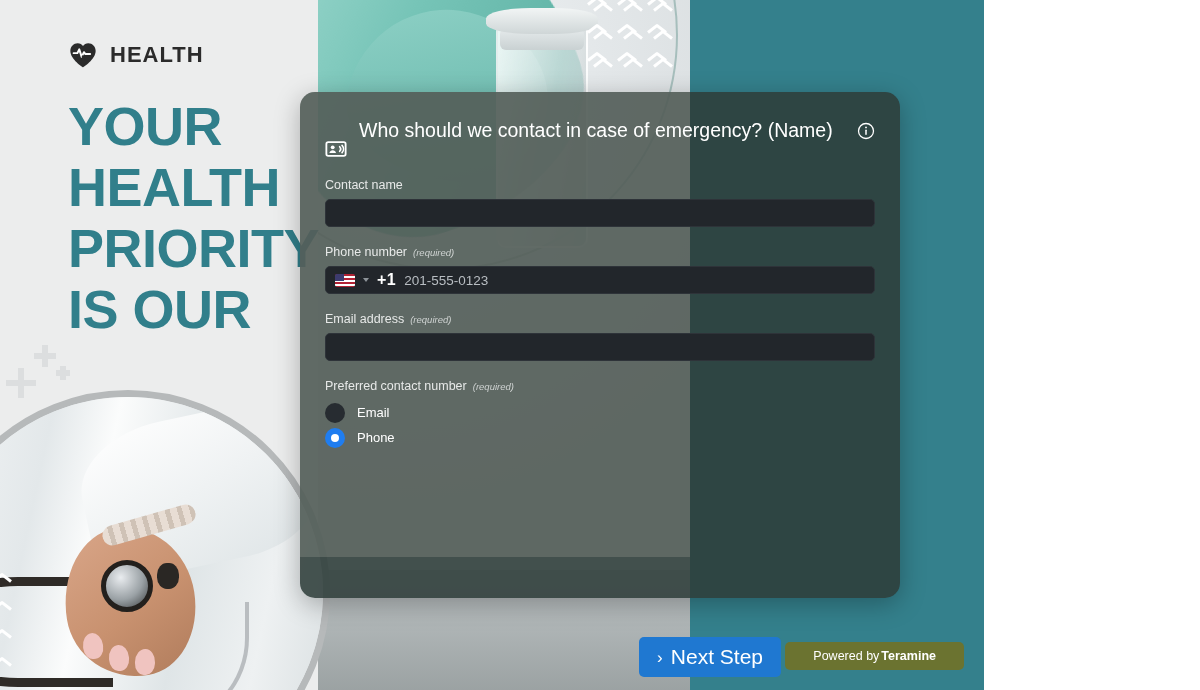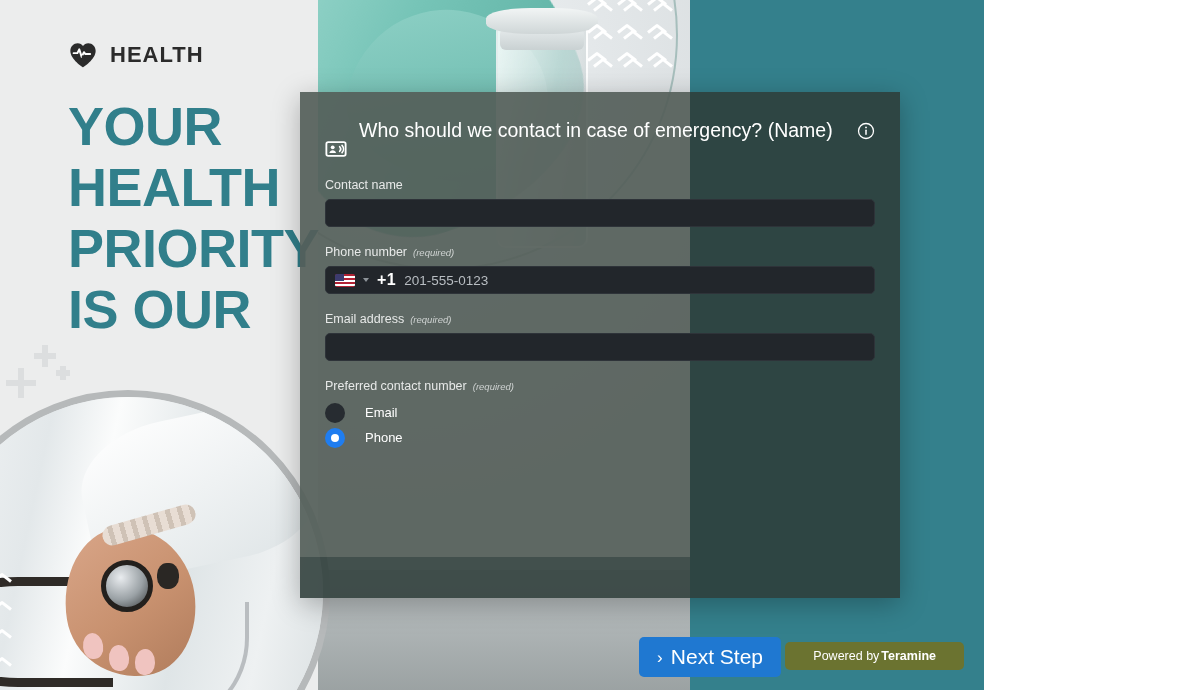--- a/index.html
+++ b/index.html
@@ -203,21 +203,21 @@
     position: absolute; width: 22px; height: 26px;
     background: #2a2724; border-radius: 45%;
   }
 
   
   .modal {
     position: absolute;
     left: 300px; top: 92px;
     width: 600px; height: 506px;
     background: rgba(46,60,57,0.88);
-    border-radius: 0;
+    border-radius: 15px;
     box-shadow: 0 6px 26px rgba(0,0,0,.28);
     overflow: hidden;
   }
   .modal-inner-panel {
     position: absolute;
     left: 0; top: 0;
     width: 390px; height: 465px;
     background: rgba(150,152,143,0.34);
   }
   .modal-content {
@@ -279,21 +279,21 @@
     border-top: 4px solid #8d9399;
   }
   .dial-code {
     color: #ffffff; font-size: 16px; font-weight: bold;
     letter-spacing: 0.5px;
   }
   .phone-ph { color: #b8bdc2; font-size: 13.5px; }
 
   .radio-group { margin-top: 6px; }
   .radio-row {
-    display: flex; align-items: center; gap: 20px;
+    display: flex; align-items: center; gap: 12px;
     height: 25px;
   }
   .radio {
     width: 20px; height: 20px; border-radius: 50%;
     background: #272c31;
     flex: 0 0 20px;
     display: flex; align-items: center; justify-content: center;
   }
   .radio.on { background: #1f7df0; }
   .radio.on::after {

